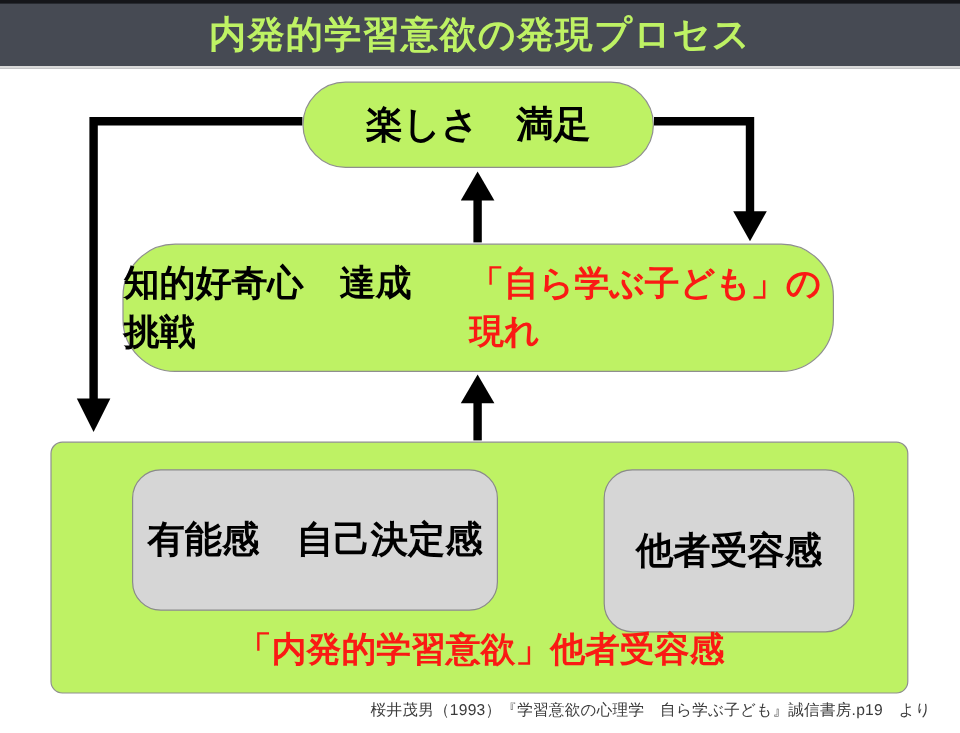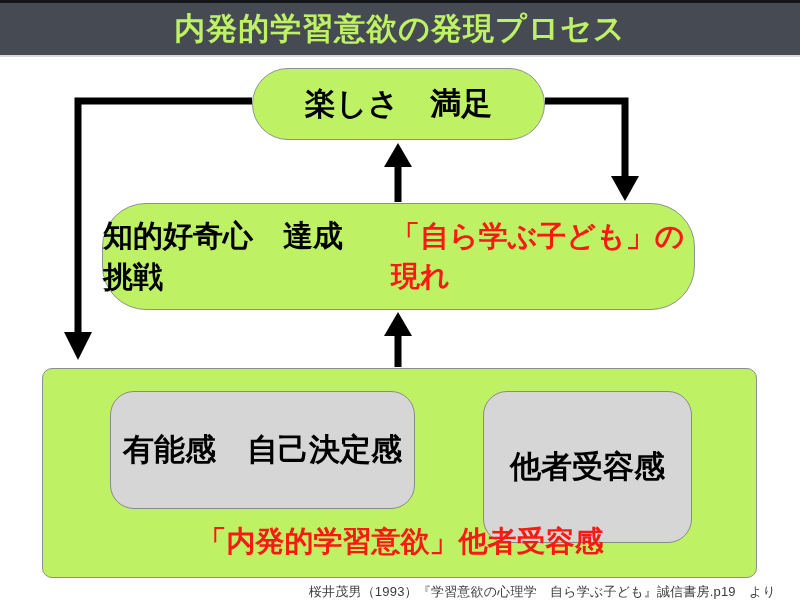--- a/index.html
+++ b/index.html
@@ -89,22 +89,22 @@
     justify-content: center;
     font-size: 31px;
     font-weight: bold;
     color: #000000;
   }
   .node-gray-left {
     left: 46px; top: 22px;
     width: 305px; height: 118px; margin-left: 21px;
   }
   .node-gray-right {
-    left: 440px; top: 22px;
-    width: 209px; height: 152px;
+    left: 460px; top: 22px;
+    width: 209px; height: 136px;
   }
 
   .bottom-caption {
     position: absolute;
     left: 0; top: 153px;
     width: 715px;
     text-align: center;
     font-size: 29px;
     font-weight: bold;
     color: #fa1a14;

